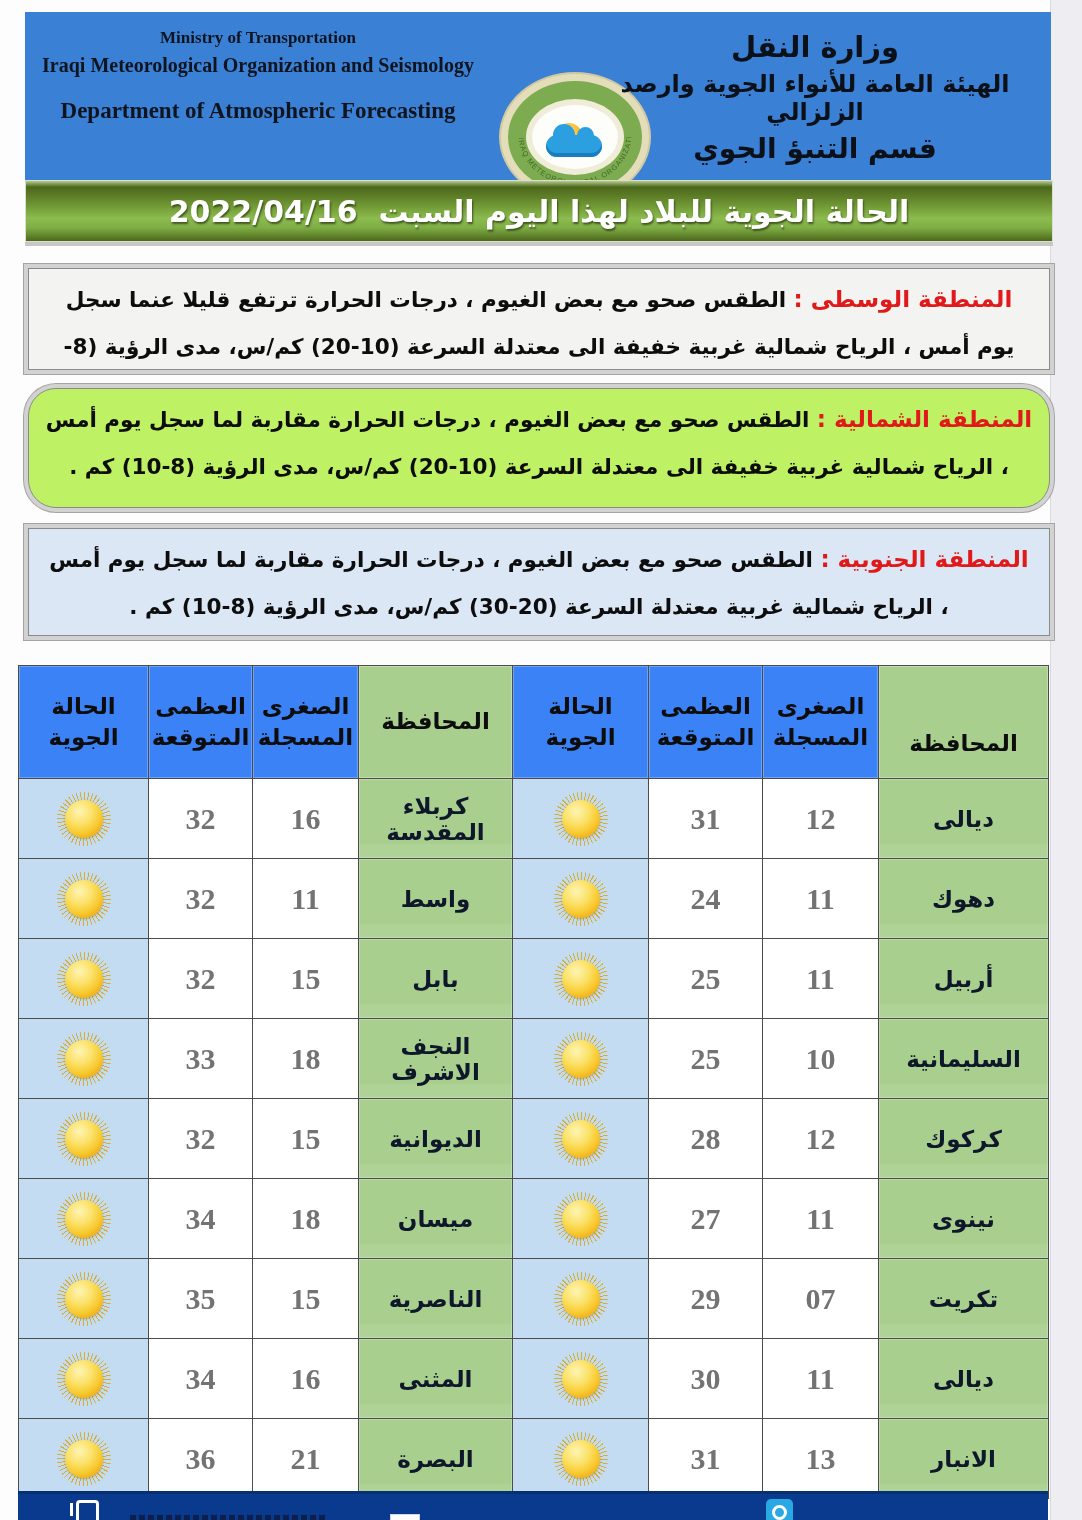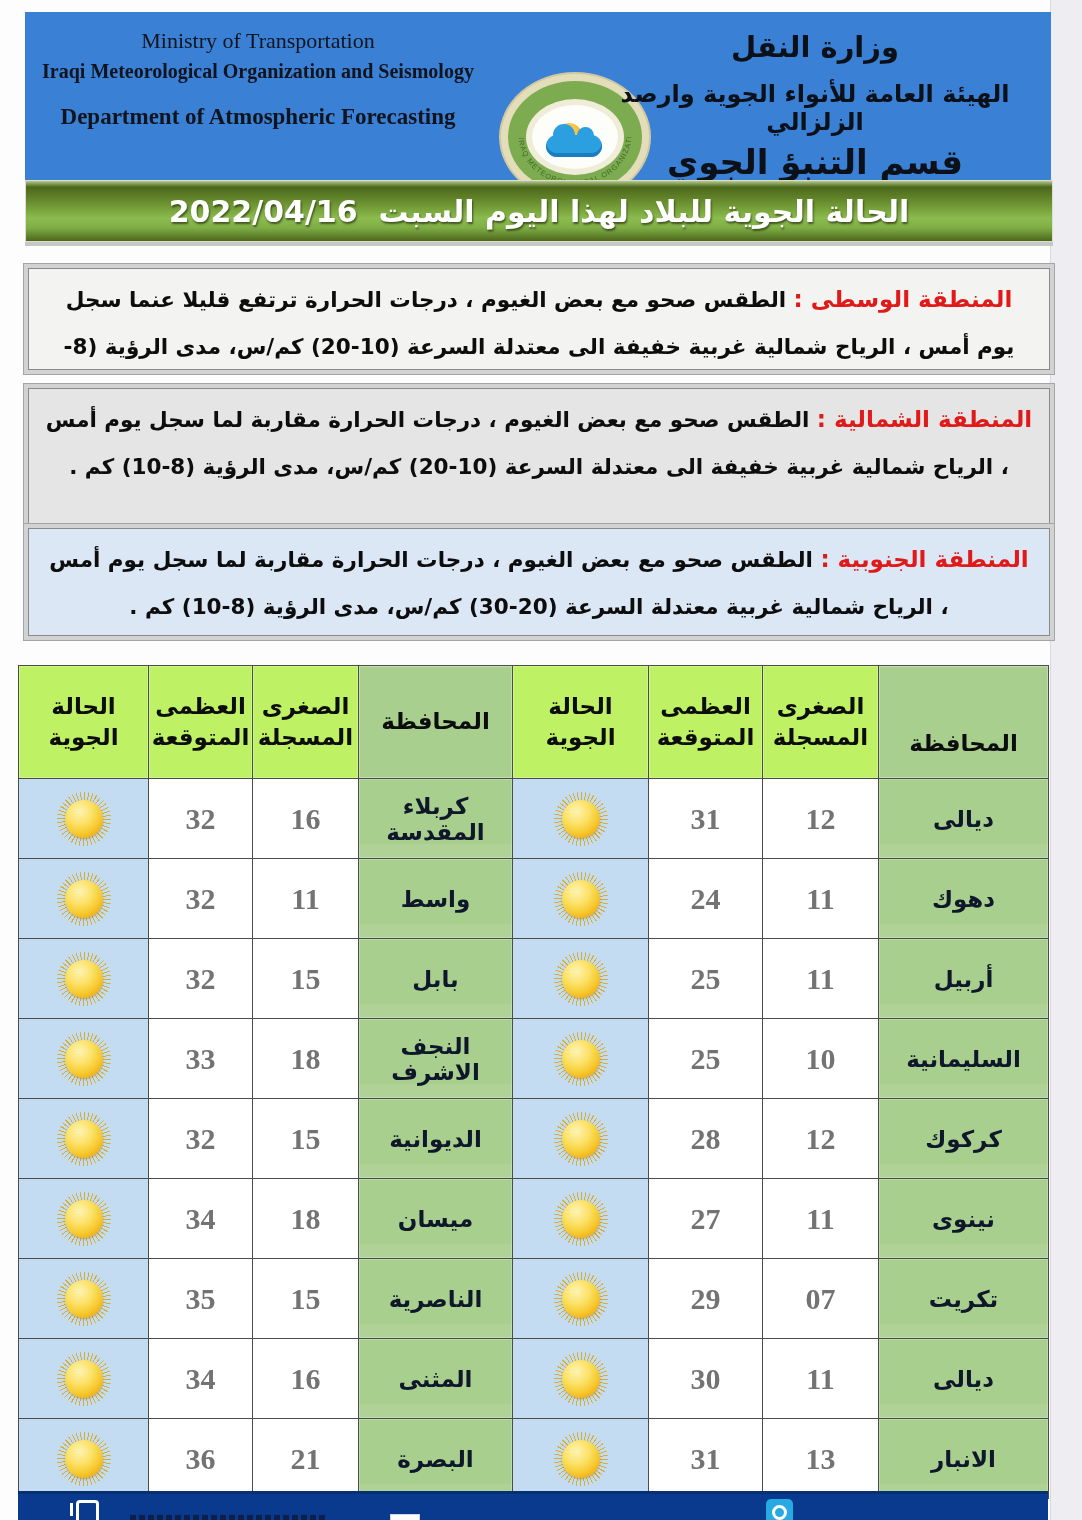--- a/index.html
+++ b/index.html
@@ -14,27 +14,27 @@
          radial-gradient(ellipse 300px 120px at 10% 112%, rgba(255,255,255,.97), rgba(255,255,255,0) 70%),
          radial-gradient(ellipse 330px 130px at 42% 118%, rgba(255,255,255,.95), rgba(255,255,255,0) 70%),
          radial-gradient(ellipse 430px 190px at 62% 128%, rgba(255,255,255,.98), rgba(255,255,255,0) 72%),
          radial-gradient(ellipse 420px 150px at 95% 115%, rgba(255,255,255,.95), rgba(255,255,255,0) 70%),
          radial-gradient(ellipse 190px 60px at 30% 52%, rgba(255,255,255,.45), rgba(255,255,255,0) 70%),
          radial-gradient(ellipse 240px 70px at 75% 62%, rgba(255,255,255,.5), rgba(255,255,255,0) 70%),
          linear-gradient(180deg,#2d72c6 0%,#3a80d4 30%,#5causes 0,#5d99dd 58%,#9cc2e9 82%,#d9e9f6 100%);
        background-color:#3a80d4;}
   .eng{position:absolute;left:14px;top:16px;width:438px;text-align:center;color:#10141f;
        font-family:"Liberation Serif",serif;}
-  .eng .l1{font-size:22px;font-weight:normal;}
+  .eng .l1{font-size:17px;font-weight:bold;}
   .eng .l2{font-size:20px;font-weight:bold;margin-top:6px;}
   .eng .l3{font-size:23px;font-weight:bold;margin-top:21px;}
   .ar{position:absolute;right:26px;top:18px;width:420px;text-align:center;color:#0c1018;}
   .ar .a1{font-size:29px;font-weight:bold;}
-  .ar .a2{font-size:24px;font-weight:bold;margin-top:16px;}
-  .ar .a3{font-size:34px;font-weight:bold;margin-top:6px;}
+  .ar .a2{font-size:24px;font-weight:bold;margin-top:6px;}
+  .ar .a3{font-size:28px;font-weight:bold;margin-top:6px;}
 
   
   .logo{position:absolute;left:474px;top:60px;width:152px;height:130px;border-radius:50%;
         background:#e3ddba;border:2px solid #cfc8a2;box-sizing:border-box;}
   .logo .ring{position:absolute;inset:7px;border-radius:50%;background:#7cab50;}
   .logo .inner-rim{position:absolute;inset:25px;border-radius:50%;background:#efecd8;}
   .logo .core{position:absolute;inset:31px;border-radius:50%;background:#fdfdfa;overflow:hidden;}
   .logo .minisun{position:absolute;left:24px;top:18px;width:26px;height:26px;border-radius:50%;
         background:radial-gradient(circle at 40% 35%,#ffe376,#f9b72a 60%,#ef8d12);}
   .logo .cloud{position:absolute;left:14px;top:30px;width:56px;height:22px;border-radius:12px;
@@ -51,34 +51,34 @@
       display:flex;align-items:center;justify-content:center;
       border:1px solid #dcdcd2;box-shadow:0 4px 0 #c7c7c7;}
   .title-bar span{color:#ffffff;font-size:30px;font-weight:bold;white-space:pre;
       text-shadow:1px 2px 2px rgba(30,40,10,.65);}
 
   
   .region-box{position:absolute;left:28px;width:1022px;box-sizing:border-box;
       border:1px solid #8a8a8a;box-shadow:0 0 0 4px #d2d2d2,0 0 0 5px #a5a5a5;
       padding:6px 16px 6px 16px;}
   .rb1{top:268px;height:102px;background:#f3f4f1;}
-  .rb2{top:388px;height:140px;background:#e5e5e5;}
+  .rb2{top:388px;height:120px;background:#bef264;border-radius:28px;}
   .rb3{top:528px;height:108px;background:#dbe7f5;}
   .region-box p{margin:0;text-align:center;font-size:21.5px;font-weight:bold;color:#0d0d0d;
       line-height:2.15;}
   .region-box .rlabel{color:#e01a1a;font-size:23px;}
 
   
   table.wx{position:absolute;left:18px;top:665px;width:1030px;border-collapse:collapse;
       table-layout:fixed;}
   table.wx th,table.wx td{border:1px solid #4c4c4c;text-align:center;vertical-align:middle;
       padding:0;overflow:hidden;}
   table.wx th{height:112px;font-size:23px;font-weight:bold;color:#0d0d0d;line-height:1.35;}
   table.wx td{height:79px;}
-  .h-blue{background:#bef264;box-shadow:inset 0 0 0 1px rgba(255,255,255,.25);}
+  .h-blue{background:#3b82f6;box-shadow:inset 0 0 0 1px rgba(255,255,255,.25);}
   .h-green{background:#a9cf8e;box-shadow:inset 0 0 0 1px rgba(255,255,255,.3);}
   .h-green.tall span{position:relative;top:22px;}
   td.gov{background:#a9cf8e;font-size:23px;font-weight:bold;color:#0f172a;
       box-shadow:inset 0 -14px 0 rgba(255,255,255,.07),inset 0 0 0 1px rgba(255,255,255,.22);}
   td.num{background:#ffffff;font-family:"Liberation Serif",serif;font-size:30px;font-weight:bold;color:#737373;}
   td.cond{background:#c3dcf1;}
 
   
   .sun{position:relative;width:54px;height:54px;margin:0 auto;}
   .sun .rays{position:absolute;inset:0;border-radius:50%;

